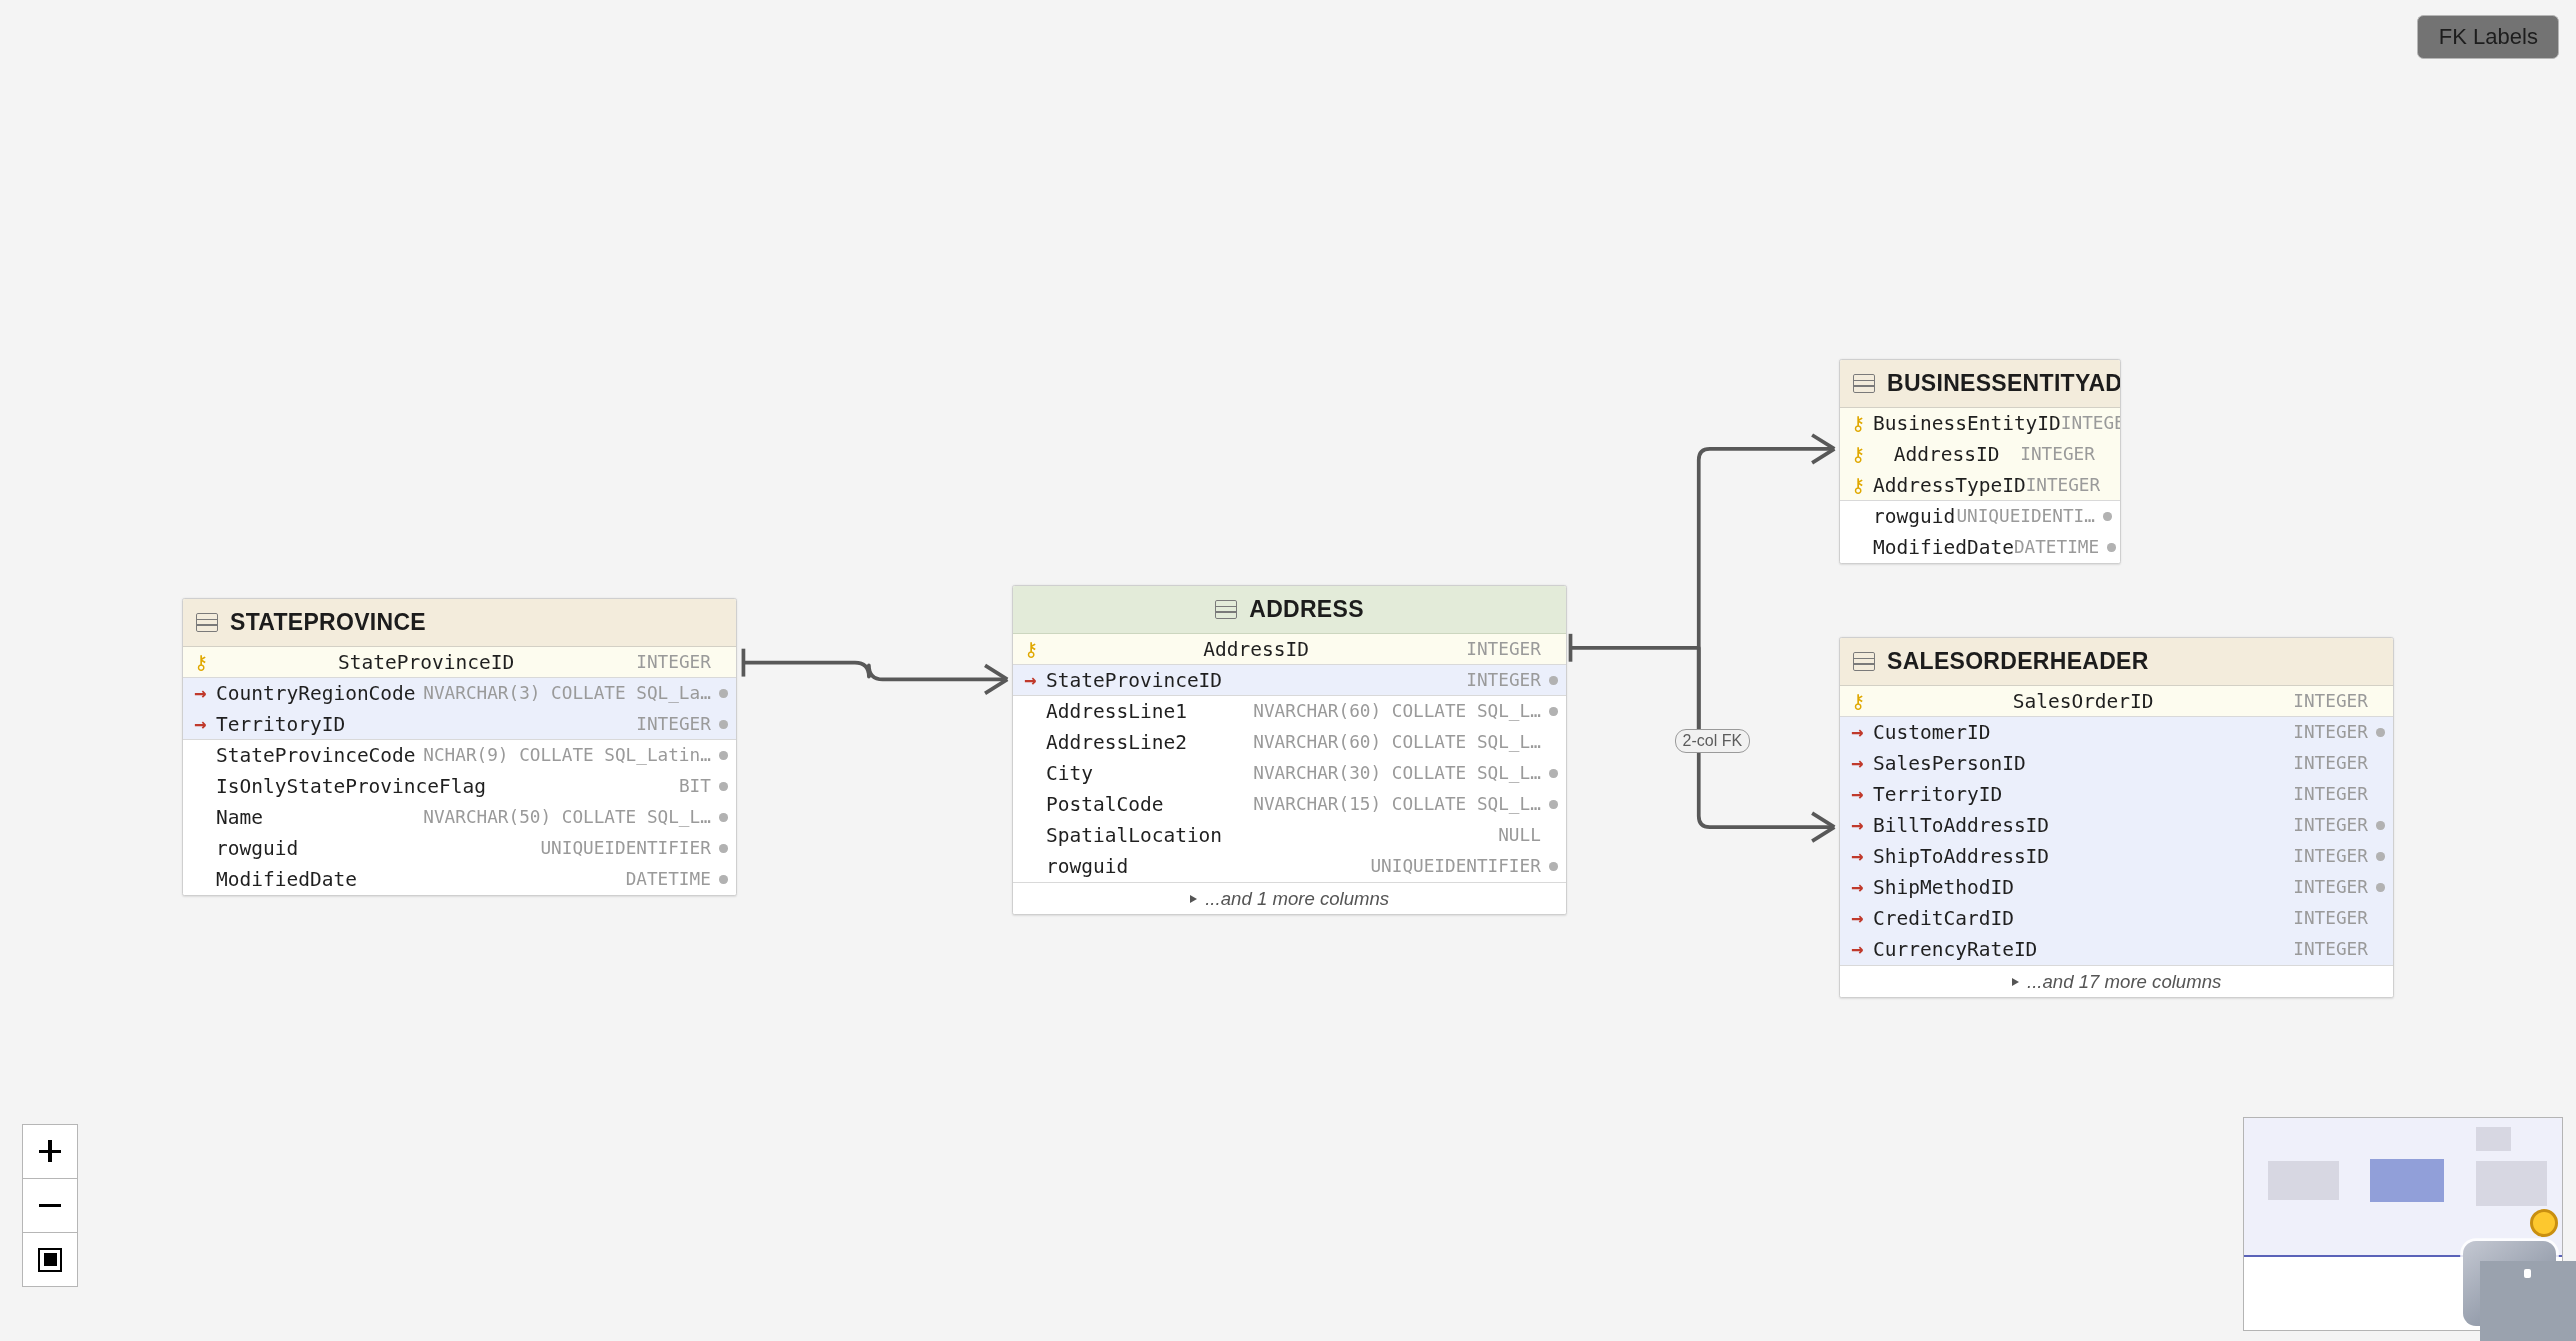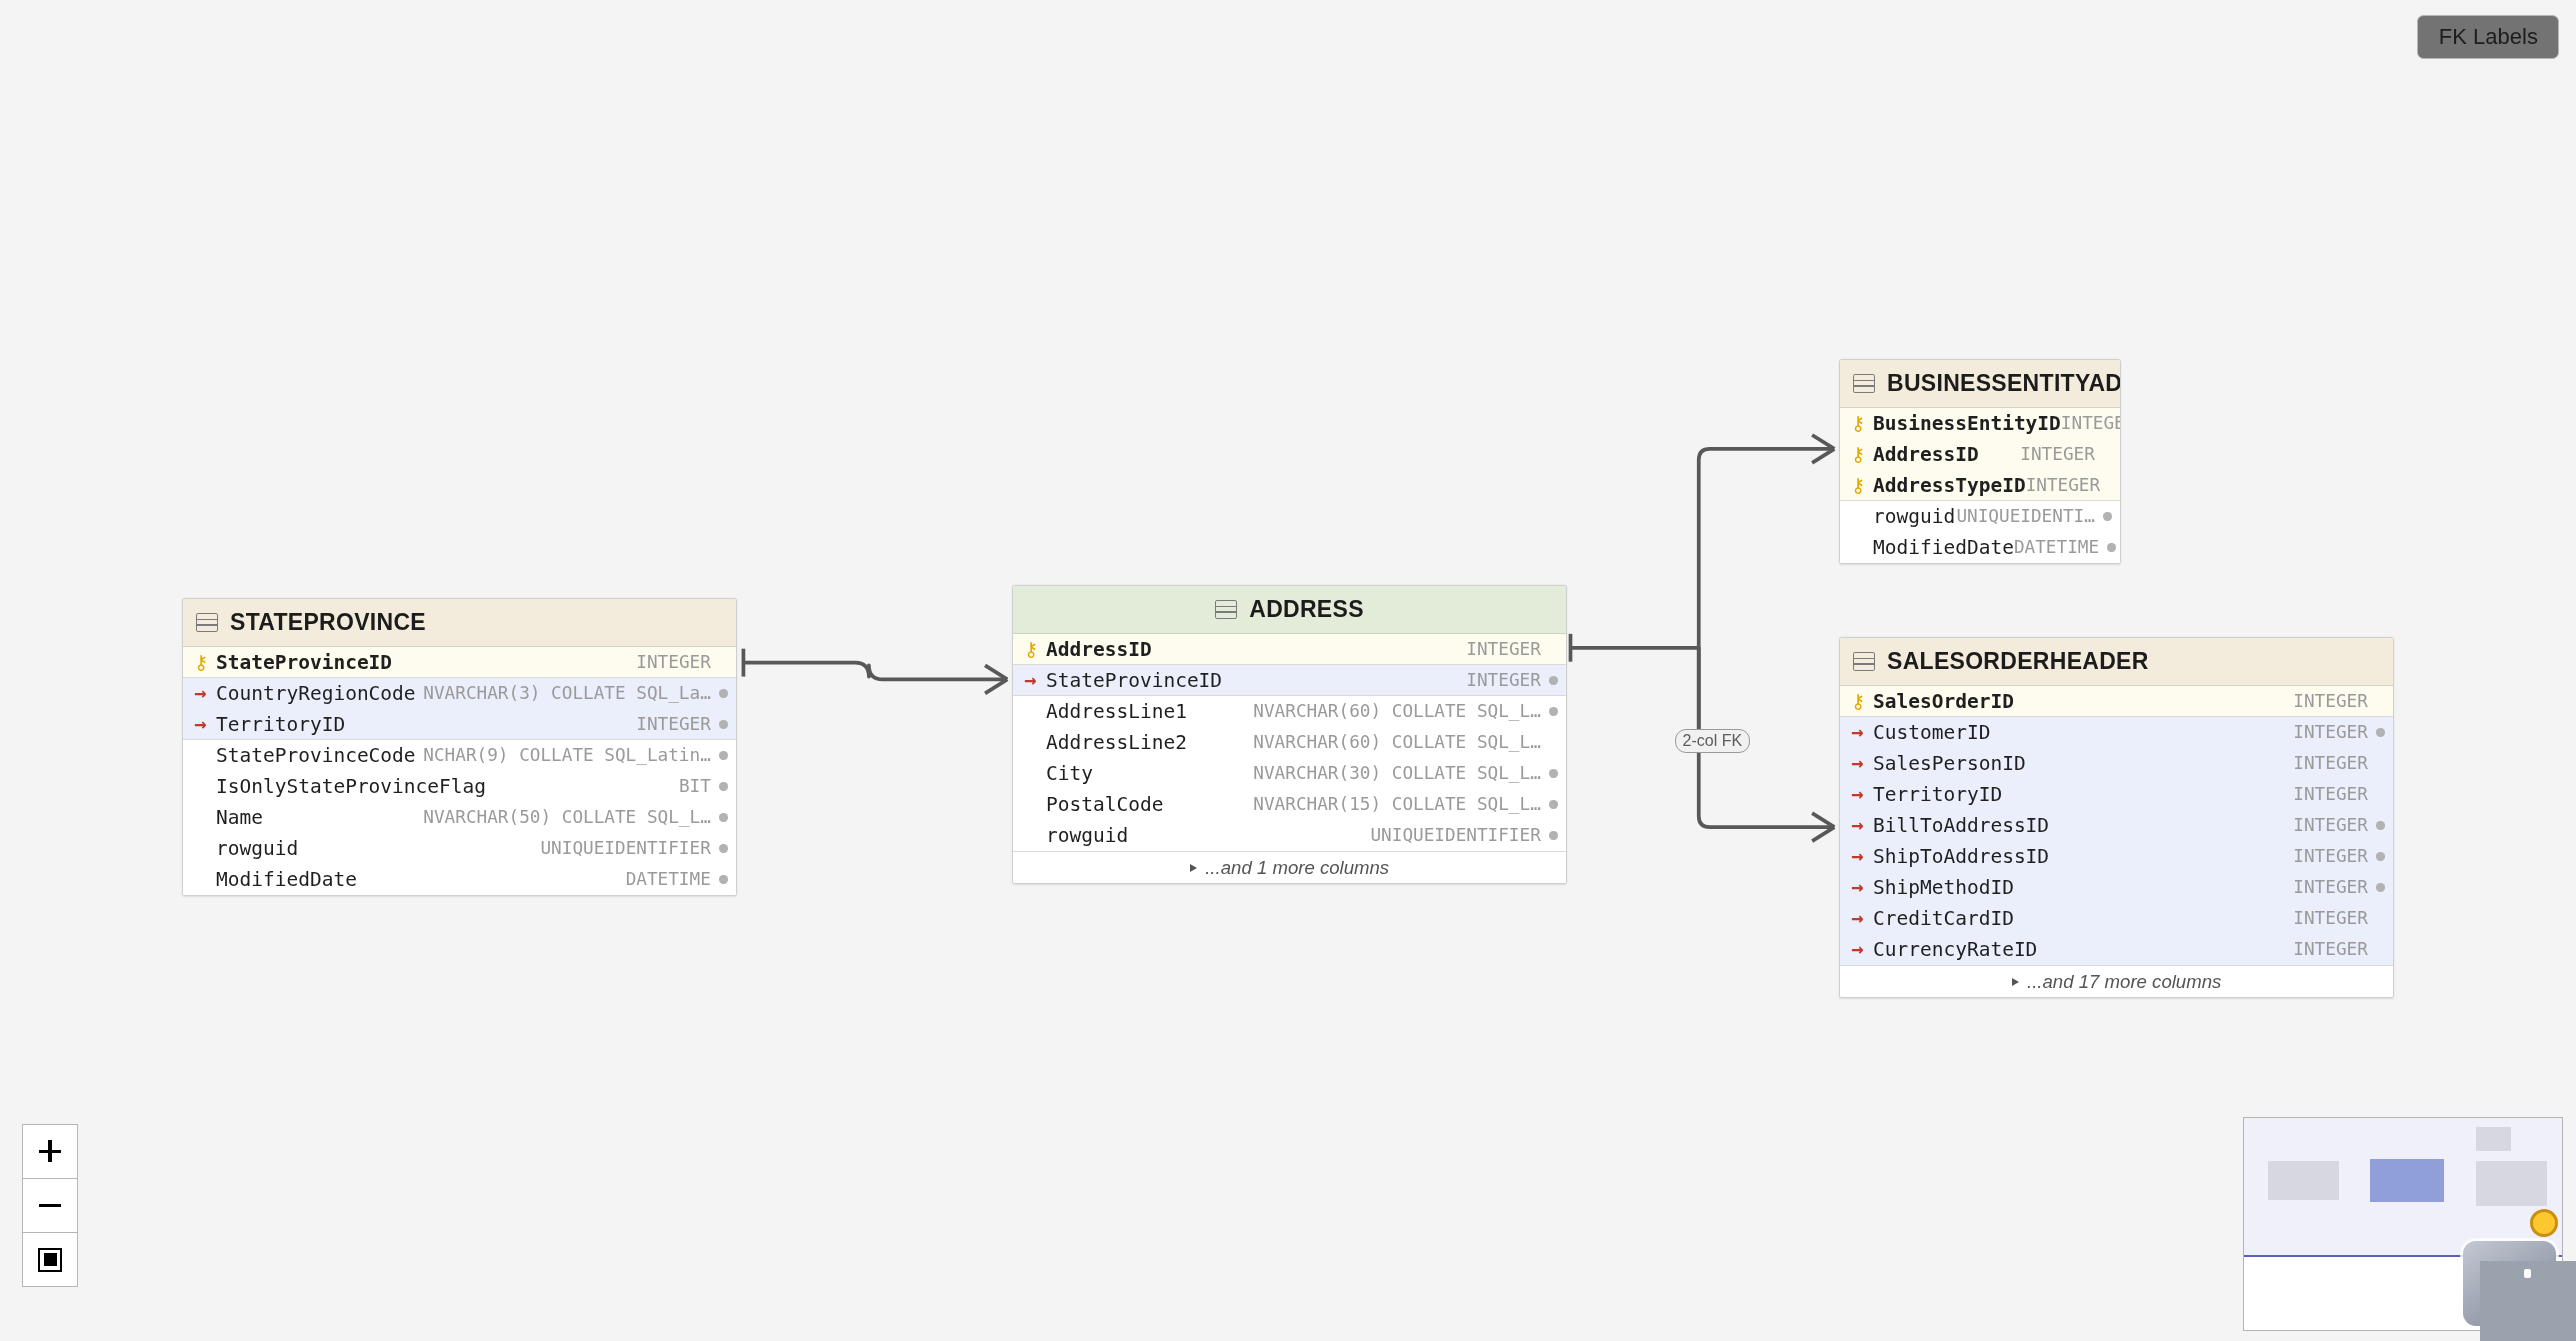--- a/index.html
+++ b/index.html
@@ -66,21 +66,21 @@
     flex: none;
   }
   .col-row {
     display: flex; align-items: center;
     height: 31px; padding: 0 8.4px 0 11px;
     font-family: "DejaVu Sans Mono", monospace;
     font-size: 19.5px; color: #1f1f1f;
     border-bottom: 0.9px solid transparent;
   }
   .col-row.pk { background: #fdfcef; }
-  .col-row.pk .col-name { font-weight: bold; }
+  .col-row.pk .col-name { font-weight: normal; text-align: center; }
   .col-row.fk { background: #ebeffb; }
   .col-row.plain { background: #ffffff; }
   .sep-below { border-bottom: 0.9px solid #d9d9d9; }
 
   .col-marker { width: 22px; flex: none; font-size: 18.6px; line-height: 1; }
   .key-icon { color: #e0a800; font-size: 19.5px; }
   .fk-arrow { color: #c0392b; font-size: 20.4px; font-weight: bold; }
   .col-name { flex: 1 1 auto; white-space: nowrap; }
   .col-type {
     color: #9a9a9a; font-size: 17.7px; white-space: nowrap;
@@ -258,20 +258,26 @@
           <span class="nn-dot"></span>
         </div>
         <div class="col-row plain">
           <span class="col-marker"></span>
           <span class="col-name">PostalCode</span>
           <span class="col-type">NVARCHAR(15) COLLATE SQL_L…</span>
           <span class="nn-dot"></span>
         </div>
         <div class="col-row plain">
           <span class="col-marker"></span>
+          <span class="col-name">SpatialLocation</span>
+          <span class="col-type">NULL</span>
+          <span class="nn-dot hidden"></span>
+        </div>
+        <div class="col-row plain">
+          <span class="col-marker"></span>
           <span class="col-name">rowguid</span>
           <span class="col-type">UNIQUEIDENTIFIER</span>
           <span class="nn-dot"></span>
         </div>
         <div class="more-row">
           <span class="tri"></span>
           <span>...and 1 more columns</span>
         </div>
       </div>
       <div class="er-table" style="left: 1839px; top: 359px; width: 282px;">

